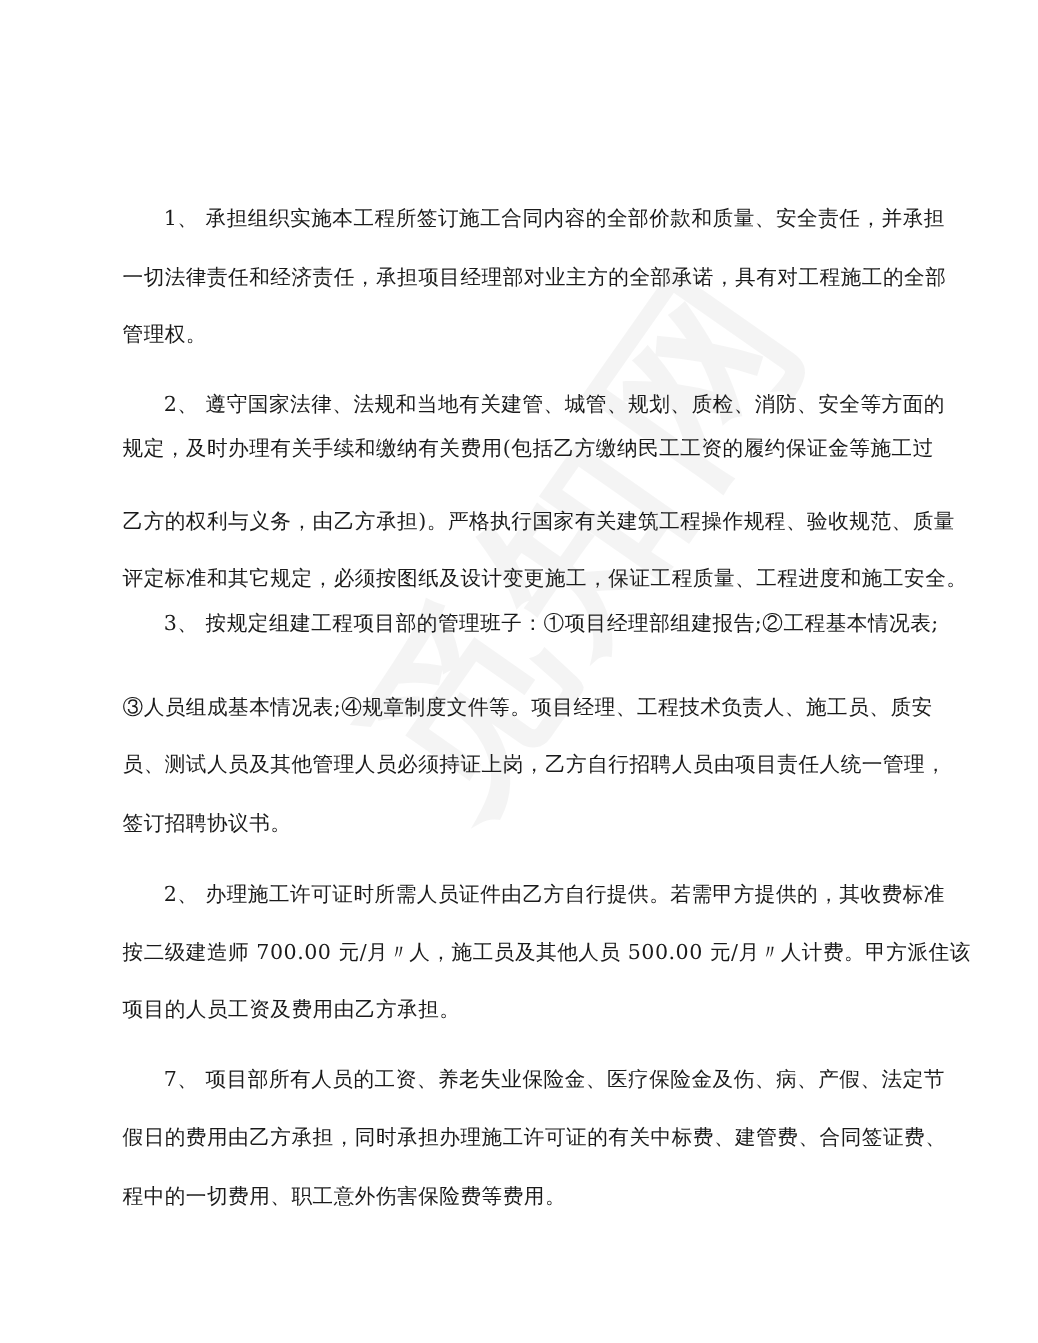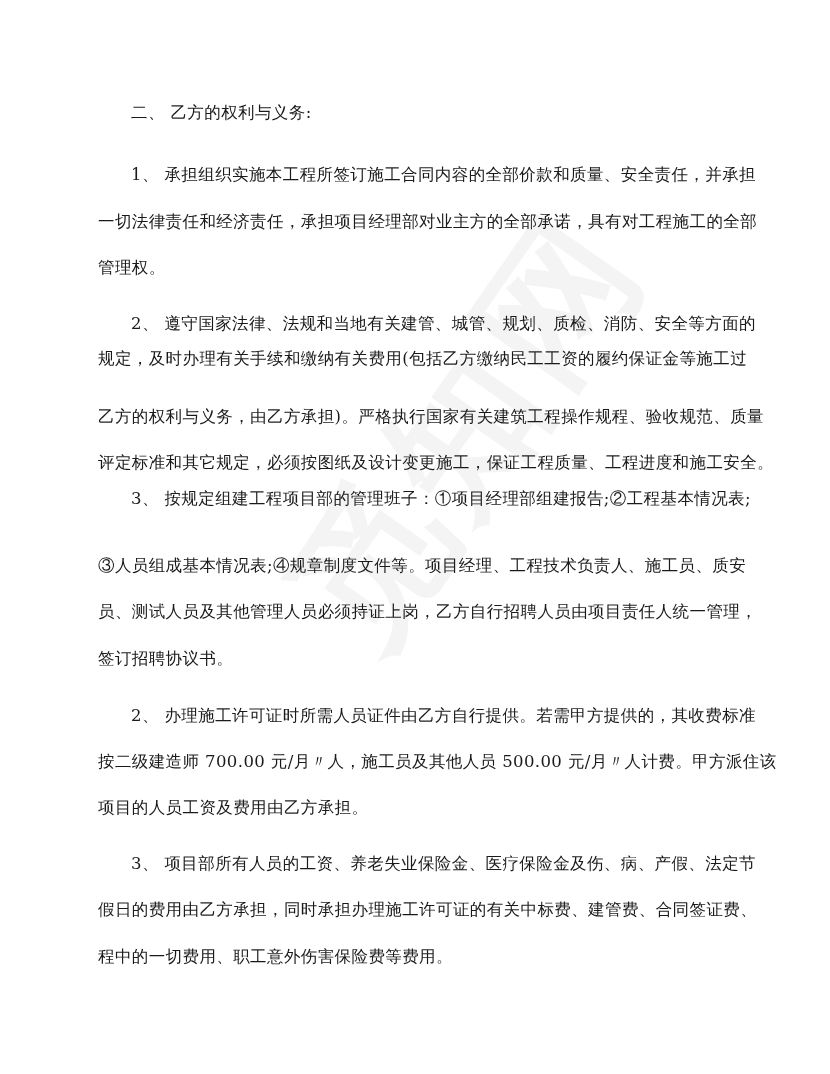--- a/index.html
+++ b/index.html
@@ -11,21 +11,20 @@
     .watermark { position: absolute; left: 230px; top: 330px; font-size: 150px; font-weight: bold;
                  color: rgba(0,0,0,0.045); transform: rotate(-55deg); white-space: nowrap;
                  font-family: "DejaVu Sans", sans-serif; letter-spacing: 10px; pointer-events: none; }
   </style>
 </head>
 <body>
 
 <div class="page">
   <div class="watermark">觅知网</div>
 
-  <div class="line indent" style="top:102px">二、 乙方的权利与义务:</div>
 
   <div>
     <div class="line indent" style="top:164px">1、 承担组织实施本工程所签订施工合同内容的全部价款和质量、安全责任，并承担</div>
     <div class="line" style="top:211px">一切法律责任和经济责任，承担项目经理部对业主方的全部承诺，具有对工程施工的全部</div>
     <div class="line" style="top:257px">管理权。</div>
   </div>
 
   <div>
     <div class="line indent" style="top:313px">2、 遵守国家法律、法规和当地有关建管、城管、规划、质检、消防、安全等方面的</div>
     <div class="line" style="top:348px">规定，及时办理有关手续和缴纳有关费用(包括乙方缴纳民工工资的履约保证金等施工过</div>
@@ -40,17 +39,17 @@
     <div class="line" style="top:648px">签订招聘协议书。</div>
   </div>
 
   <div>
     <div class="line indent" style="top:705px">2、 办理施工许可证时所需人员证件由乙方自行提供。若需甲方提供的，其收费标准</div>
     <div class="line" style="top:751px">按二级建造师 700.00 元/月〃人，施工员及其他人员 500.00 元/月〃人计费。甲方派住该</div>
     <div class="line" style="top:797px">项目的人员工资及费用由乙方承担。</div>
   </div>
 
   <div>
-    <div class="line indent" style="top:853px">3、 项目部所有人员的工资、养老失业保险金、医疗保险金及伤、病、产假、法定节</div>
+    <div class="line indent" style="top:853px">7、 项目部所有人员的工资、养老失业保险金、医疗保险金及伤、病、产假、法定节</div>
     <div class="line" style="top:899px">假日的费用由乙方承担，同时承担办理施工许可证的有关中标费、建管费、合同签证费、</div>
     <div class="line" style="top:946px">程中的一切费用、职工意外伤害保险费等费用。</div>
   </div>
 </div>
 
 </body></html>

